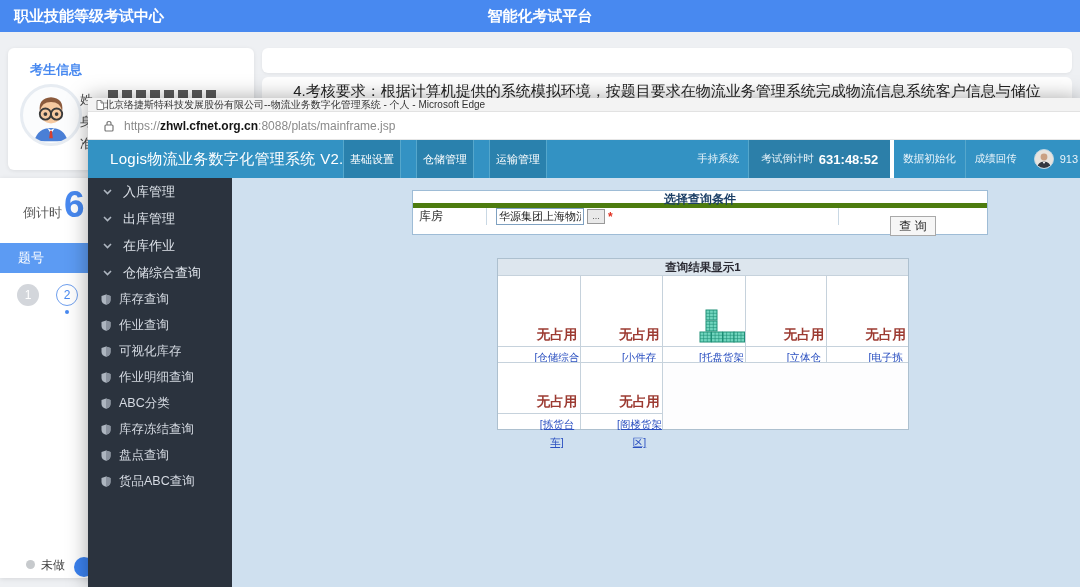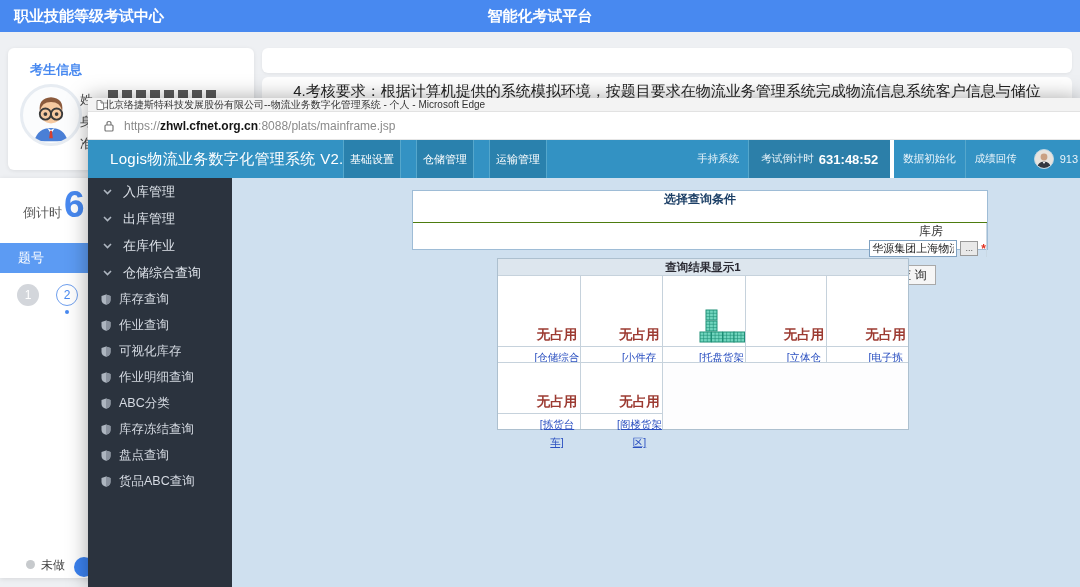--- a/index.html
+++ b/index.html
@@ -52,22 +52,22 @@
   .hr-avatar { width:20px; height:20px; border-radius:50%; background:#ddd; margin:0 6px 0 8px; overflow:hidden; border:1px solid #bcd6e4; }
   .hr-user { font-size:11px; padding-right:2px; }
 
   .sidebar { position:absolute; left:0; top:80px; bottom:0; width:144px; background:#2b333e; }
   .sb-group { height:27px; display:flex; align-items:center; gap:11px; padding-left:15px; color:#dde2e9; font-size:13px; cursor:pointer; }
   .sb-item { height:26px; display:flex; align-items:center; gap:8px; padding-left:13px; color:#d5dae2; font-size:12.5px; cursor:pointer; }
 
   .content { position:absolute; left:144px; top:80px; right:0; bottom:0; background:#cfe0ef; }
 
   .qtable { position:absolute; left:180px; top:12px; width:576px; background:#fff; border:1px solid #9ebcd6; }
-  .qt-head { height:32px; line-height:17px; text-align:center; font-size:12px; font-weight:bold; color:#1c3f66; border-bottom:1px solid #4d7c0f; }
-  .qt-row { height:26px; display:flex; align-items:flex-end;flex-direction:column; }
+  .qt-head { height:17px; line-height:17px; text-align:center; font-size:12px; font-weight:bold; color:#1c3f66; border-bottom:5px solid #4d7c0f; }
+  .qt-row { height:26px; display:flex; align-items:flex-start; }
   .qt-label { width:74px; padding-left:6px; font-size:12px; color:#333; display:flex; align-items:center; border-right:1px solid #c9d8e4; }
   .qt-mid { flex:1; display:flex; align-items:center; gap:3px; padding-left:9px; border-right:1px solid #c9d8e4; }
   .qt-input { width:88px; height:17px; border:1px solid #7fa1c1; font-size:11px; padding:0 2px; color:#222; font-family:inherit; }
   .qt-browse { width:18px; height:15px; font-size:9px; line-height:9px; background:#e9e9e9; border:1px solid #999; color:#555; cursor:pointer; }
   .qt-req { color:#e03020; font-size:12px; font-weight:bold; }
   .qt-btncell { width:148px; display:flex; align-items:center; justify-content:center;margin-top:8px; }
   .btn-query { width:46px; height:20px; font-size:12px; background:#f6f6f6; border:1px solid #a9a9a9; color:#222; cursor:pointer; font-family:inherit; }
 
   .rtable { position:absolute; left:265px; top:80px; width:412px; background:#fff; border:1px solid #adc0cf; }
   .rt-head { height:16px; line-height:16px; background:#dde6ee; text-align:center; font-size:11.5px; font-weight:bold; color:#2a2a33; }

